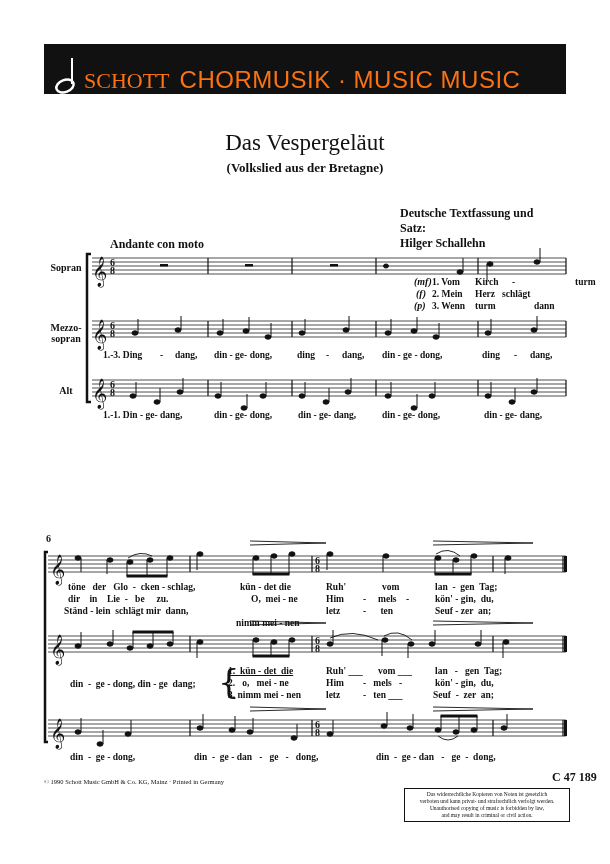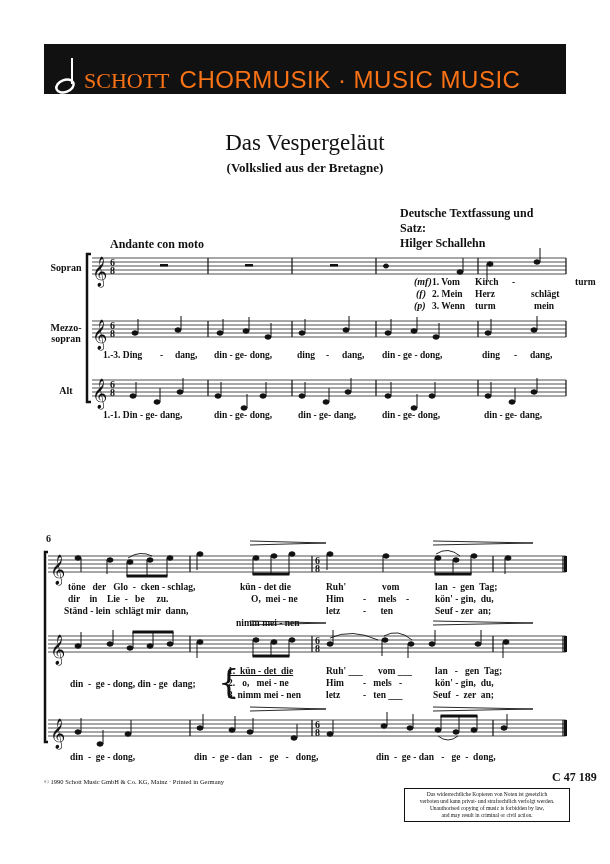--- a/index.html
+++ b/index.html
@@ -361,24 +361,24 @@
 <div class="dyn" style="left:414px;top:276px;">(mf)</div>
 <div class="dyn" style="left:416px;top:288px;">(f)</div>
 <div class="dyn" style="left:414px;top:300px;">(p)</div>
 
 <div class="lyr" style="left:432px;top:277px;">1. Vom</div>
 <div class="lyr" style="left:475px;top:277px;">Kirch</div>
 <div class="lyr" style="left:512px;top:277px;">-</div>
 <div class="lyr" style="left:550px;top:277px;padding-left:25px;">turm</div>
 <div class="lyr" style="left:432px;top:289px;">2. Mein</div>
 <div class="lyr" style="left:475px;top:289px;">Herz</div>
-<div class="lyr" style="left:531px;top:289px;">schlägt</div>
+<div class="lyr" style="left:502px;top:289px;">schlägt</div>
 <div class="lyr" style="left:432px;top:301px;">3. Wenn</div>
 <div class="lyr" style="left:475px;top:301px;">turm</div>
-<div class="lyr" style="left:534px;top:301px;">mein</div>
+<div class="lyr" style="left:534px;top:301px;">dann</div>
 
 <div class="lyr" style="left:103px;top:350px;">1.-3. Ding</div>
 <div class="lyr" style="left:160px;top:350px;">-</div>
 <div class="lyr" style="left:175px;top:350px;">dang,</div>
 <div class="lyr" style="left:214px;top:350px;">din - ge- dong,</div>
 <div class="lyr" style="left:297px;top:350px;">ding</div>
 <div class="lyr" style="left:326px;top:350px;">-</div>
 <div class="lyr" style="left:342px;top:350px;">dang,</div>
 <div class="lyr" style="left:382px;top:350px;">din - ge - dong,</div>
 <div class="lyr" style="left:482px;top:350px;">ding</div>

